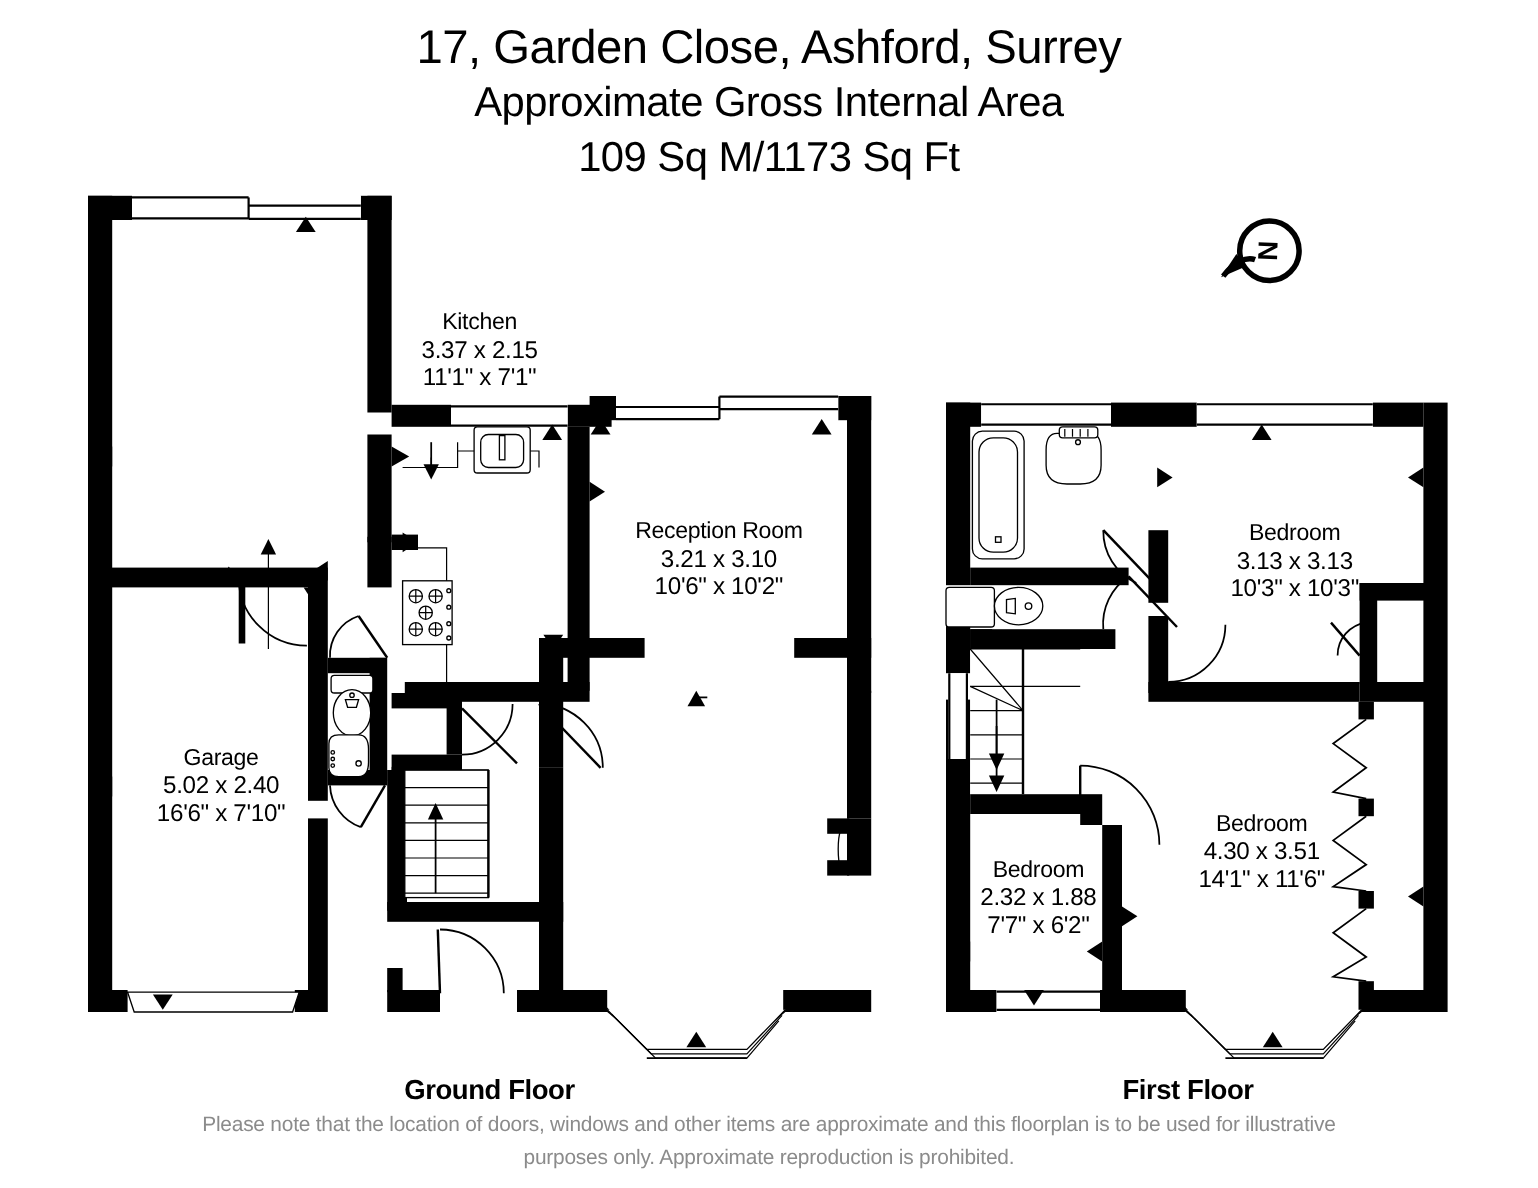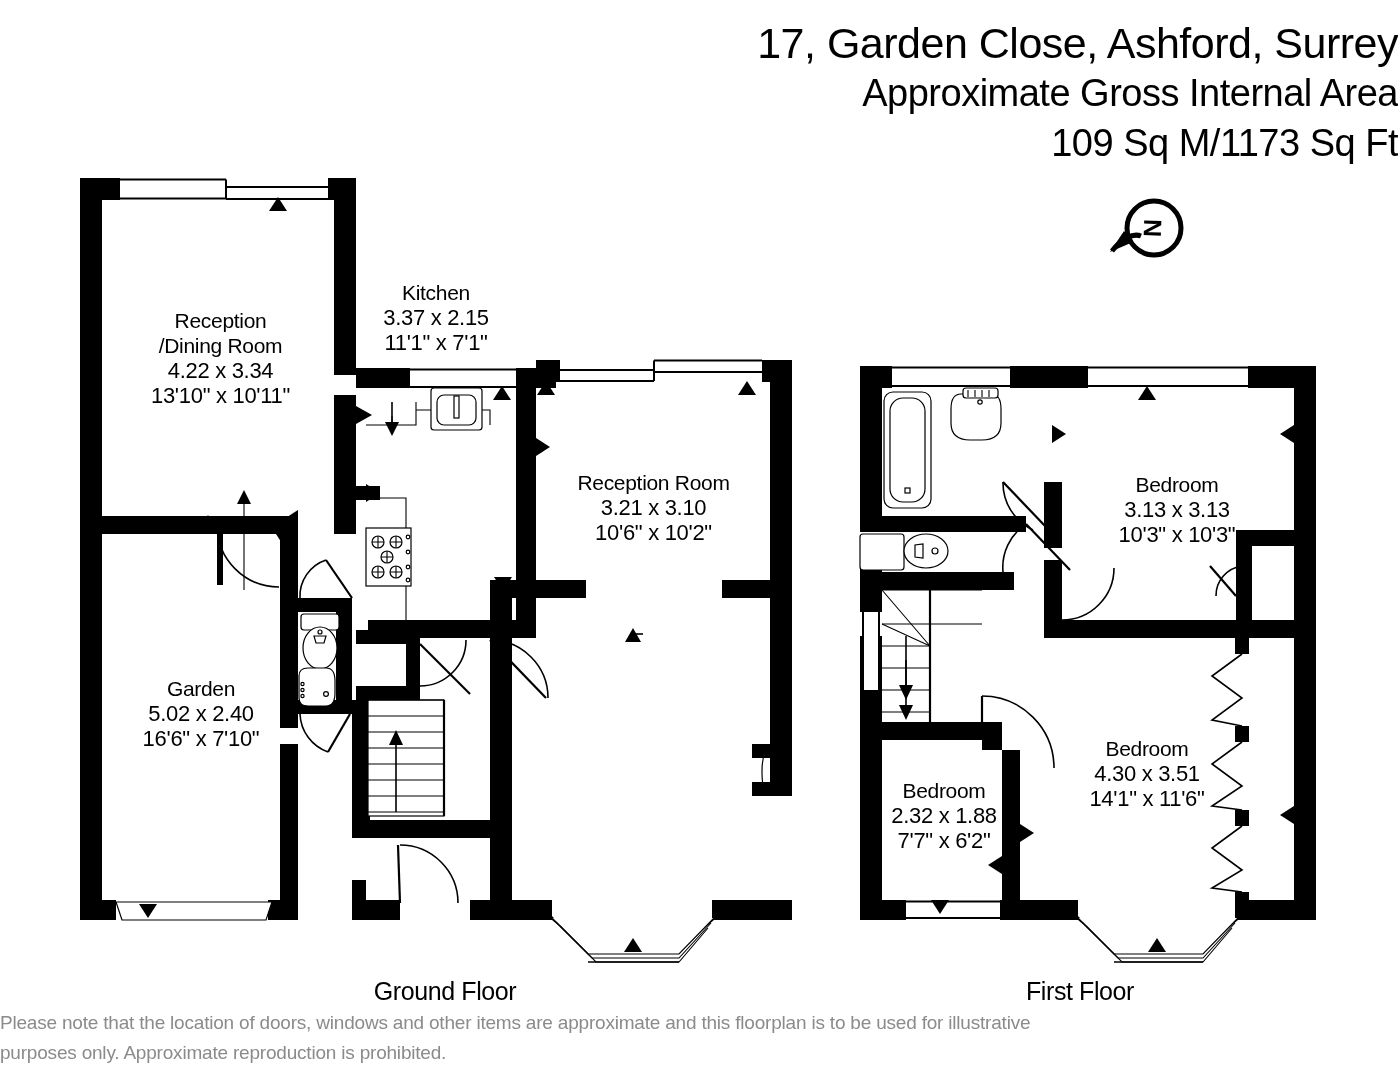--- a/index.html
+++ b/index.html
@@ -11,33 +11,32 @@
     overflow:hidden;
     position:relative;
   }
   #stage{position:absolute;left:0;top:0;width:1398px;height:1080px;}
 
   
   .title-block{position:absolute;left:0;top:18px;width:1398px;text-align:center;}
   .title-line{
     font-size:42px;line-height:50px;font-weight:400;letter-spacing:-0.5px;
     white-space:nowrap;
-    text-align:right;
   }
   .title-line.l1{font-size:43px;}
   .title-line.l2{font-size:38px;}
   .title-line.l3{font-size:38px;}
 
   
   .floor-caption{
-    position:absolute;font-size:25px;font-weight:normal;letter-spacing:-0.4px;
+    position:absolute;font-size:25px;font-weight:bold;letter-spacing:-0.4px;
     text-align:center;white-space:nowrap;
   }
   .disclaimer{
-    position:absolute;left:0;top:1008px;width:1398px;
+    position:absolute;left:0;top:1008px;width:1398px;text-align:center;
     font-size:19px;line-height:30px;color:#8b8b8b;letter-spacing:-0.2px;
   }
 
   
   .room-label{
     position:absolute;text-align:center;white-space:nowrap;
     font-size:21px;line-height:25px;letter-spacing:-0.3px;
   }
   .room-label .nm{font-size:21px;}
   .room-label .m{font-size:22px;font-weight:400;}
@@ -382,41 +381,35 @@
         <path class="hair" d="M1082 922 L1118 958 L1203 958 L1235 923"></path>
         <path class="hair" d="M1086 926 L1122 962 L1203 962 L1232 928"></path>
         <path class="thin" d="M1114 962 L1203 962"></path>
       </g>
       <path class="marker" d="M1157 950 l9 14 l-18 0 Z" transform="translate(0,-12)"></path>
 
     </g>
 
   </svg>
 
-  <div class="room-label" style="left:118px;top:308px;width:205px;">
-    <div class="nm">Reception</div>
-    <div class="nm">/Dining Room</div>
-    <div class="m">4.22 x 3.34</div>
-    <div class="f">13'10" x 10'11"</div>
-  </div>
 
   <div class="room-label" style="left:345px;top:280px;width:182px;">
     <div class="nm">Kitchen</div>
     <div class="m">3.37 x 2.15</div>
     <div class="f">11'1" x 7'1"</div>
   </div>
 
   <div class="room-label" style="left:551px;top:470px;width:205px;">
     <div class="nm">Reception Room</div>
     <div class="m">3.21 x 3.10</div>
     <div class="f">10'6" x 10'2"</div>
   </div>
 
   <div class="room-label" style="left:110px;top:676px;width:182px;">
-    <div class="nm">Garden</div>
+    <div class="nm">Garage</div>
     <div class="m">5.02 x 2.40</div>
     <div class="f">16'6" x 7'10"</div>
   </div>
 
 
   <div class="room-label" style="left:1086px;top:472px;width:182px;">
     <div class="nm">Bedroom</div>
     <div class="m">3.13 x 3.13</div>
     <div class="f">10'3" x 10'3"</div>
   </div>

